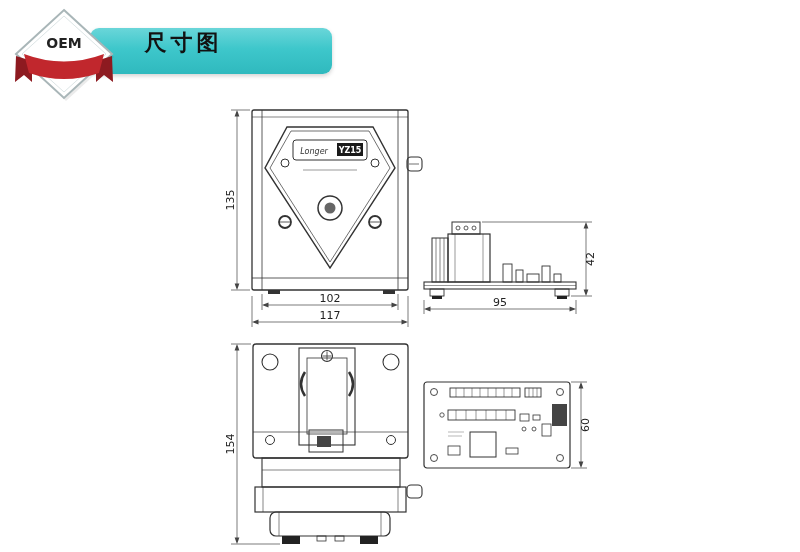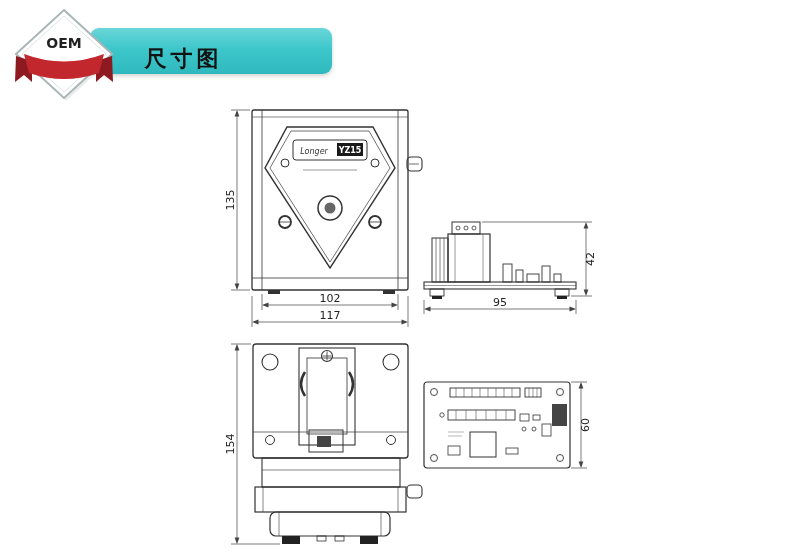--- a/index.html
+++ b/index.html
@@ -4,21 +4,21 @@
 <style>
   html,body{margin:0;padding:0;background:#ffffff;}
   .page{
     position:relative;width:720px;height:552px;background:#ffffff;overflow:hidden;
     font-family:"Liberation Sans",sans-serif;
   }
   .title-bar{
     position:absolute;left:90px;top:28px;width:242px;height:46px;border-radius:9px;
     background:linear-gradient(180deg,#6ad6d9 0%,#3ec7cb 45%,#2fb9be 100%);
     box-shadow:0 2px 4px rgba(0,0,0,0.18);
-    display:flex;align-items:flex-end;justify-content:center;
+    display:flex;align-items:flex-start;justify-content:center;
     padding-right:55px;box-sizing:border-box;
     font-size:22px;font-weight:bold;color:#121212;letter-spacing:4px;
     z-index:1;
   }
   .badge{position:absolute;left:12px;top:6px;z-index:2;}
   .drawing{position:absolute;}
   svg text{font-family:"DejaVu Sans","Liberation Sans",sans-serif;}
   .dim-text{fill:#222222;font-size:11px;}
   .ln{stroke:#333333;fill:none;}
   .dim{stroke:#444444;stroke-width:0.7;fill:none;}

